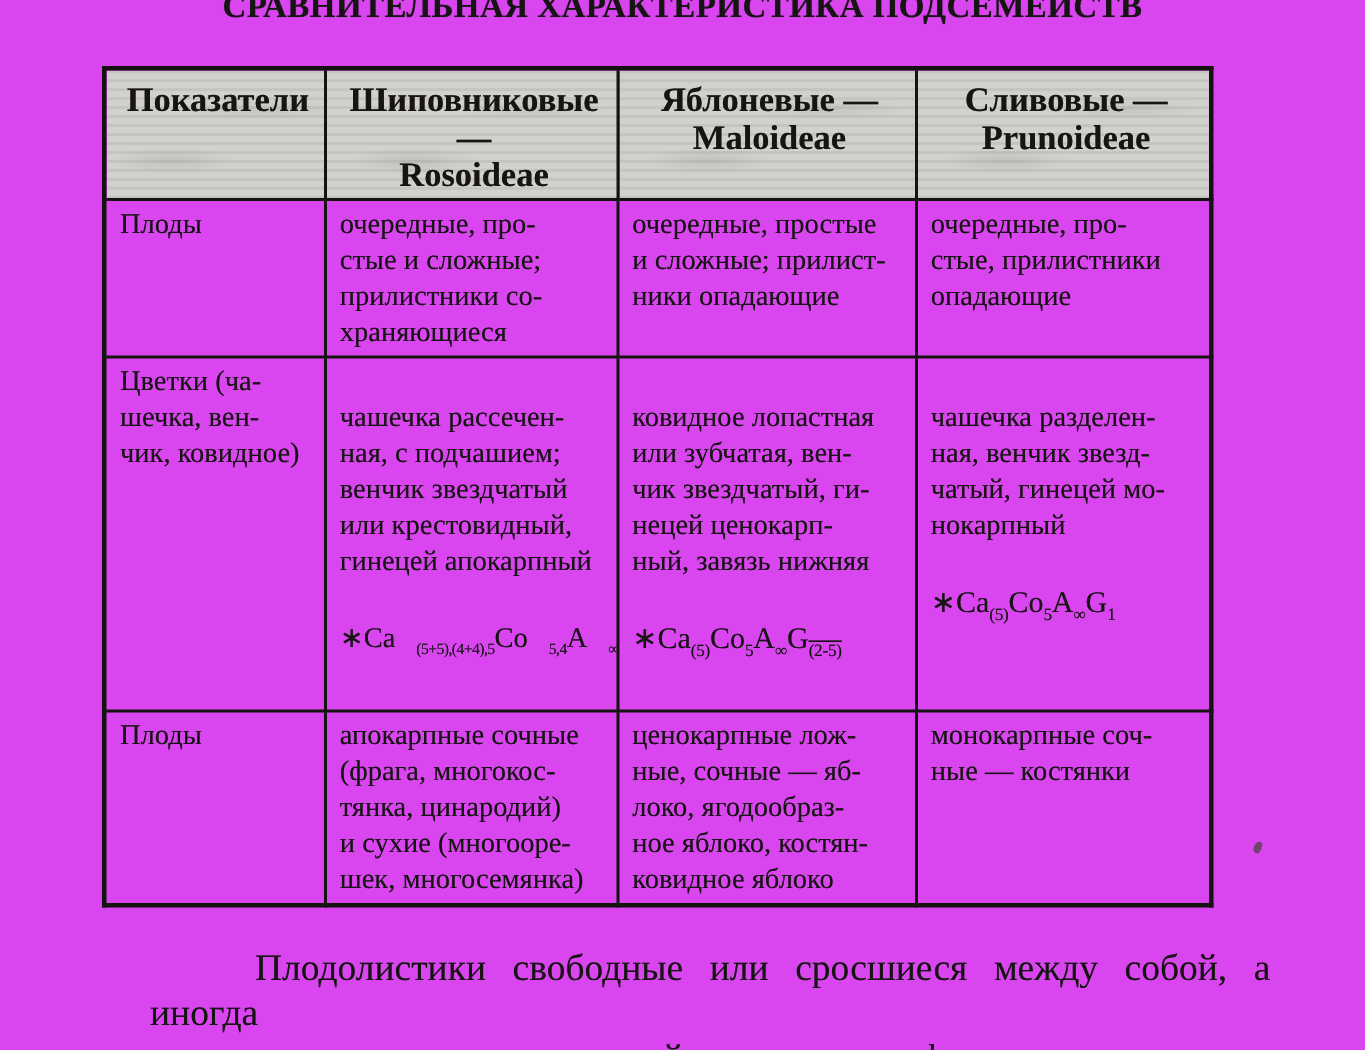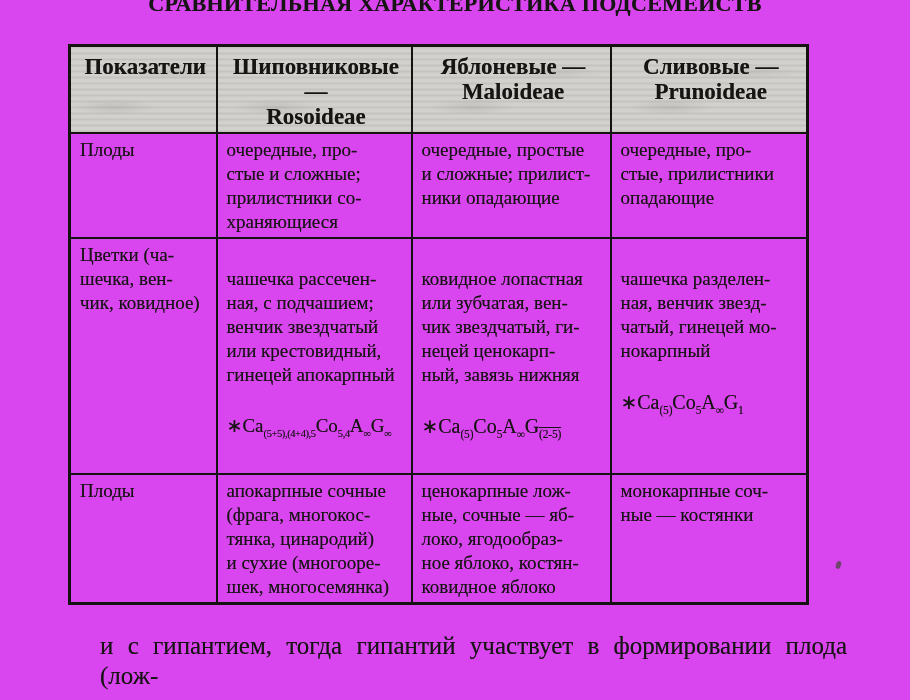--- a/index.html
+++ b/index.html
@@ -56,21 +56,21 @@
   td.cell-pad{padding-top:12px;}
   .formula{
     white-space:nowrap;
     font-size:20px;
     margin-top:3px;
     letter-spacing:0;
   }
   .formula sub{font-size:11.5px;letter-spacing:-.2px;}
   .formula .over{text-decoration:overline;}
   .formula.tight{font-size:19px;}
-  .formula.tight sub{font-size:10.5px;letter-spacing:-.4px;}
+  .formula.tight sub{font-size:10.5px;letter-spacing:-.4px;margin-left:14px;}
   .paragraph{
     position:absolute;
     left:100px;top:631px;width:747px;
     font-size:25px;
     line-height:30px;
     text-shadow:0 0 .4px rgba(0,0,0,.5);
   }
   .para-line{
     text-align:justify;
     text-align-last:justify;
@@ -164,19 +164,20 @@
 локо, ягодообраз-
 ное яблоко, костян-
 ковидное яблоко</td>
         <td>монокарпные соч-
 ные — костянки</td>
       </tr>
     </tbody>
   </table>
 
   <div class="paragraph">
+    <div class="para-line indent">Плодолистики свободные или сросшиеся между собой, а иногда</div>
     <div class="para-line">и с гипантием, тогда гипантий участвует в формировании плода (лож-</div>
 
   </div>
 
   <div class="speck"></div>
 
 </div>
 
 </body></html>

